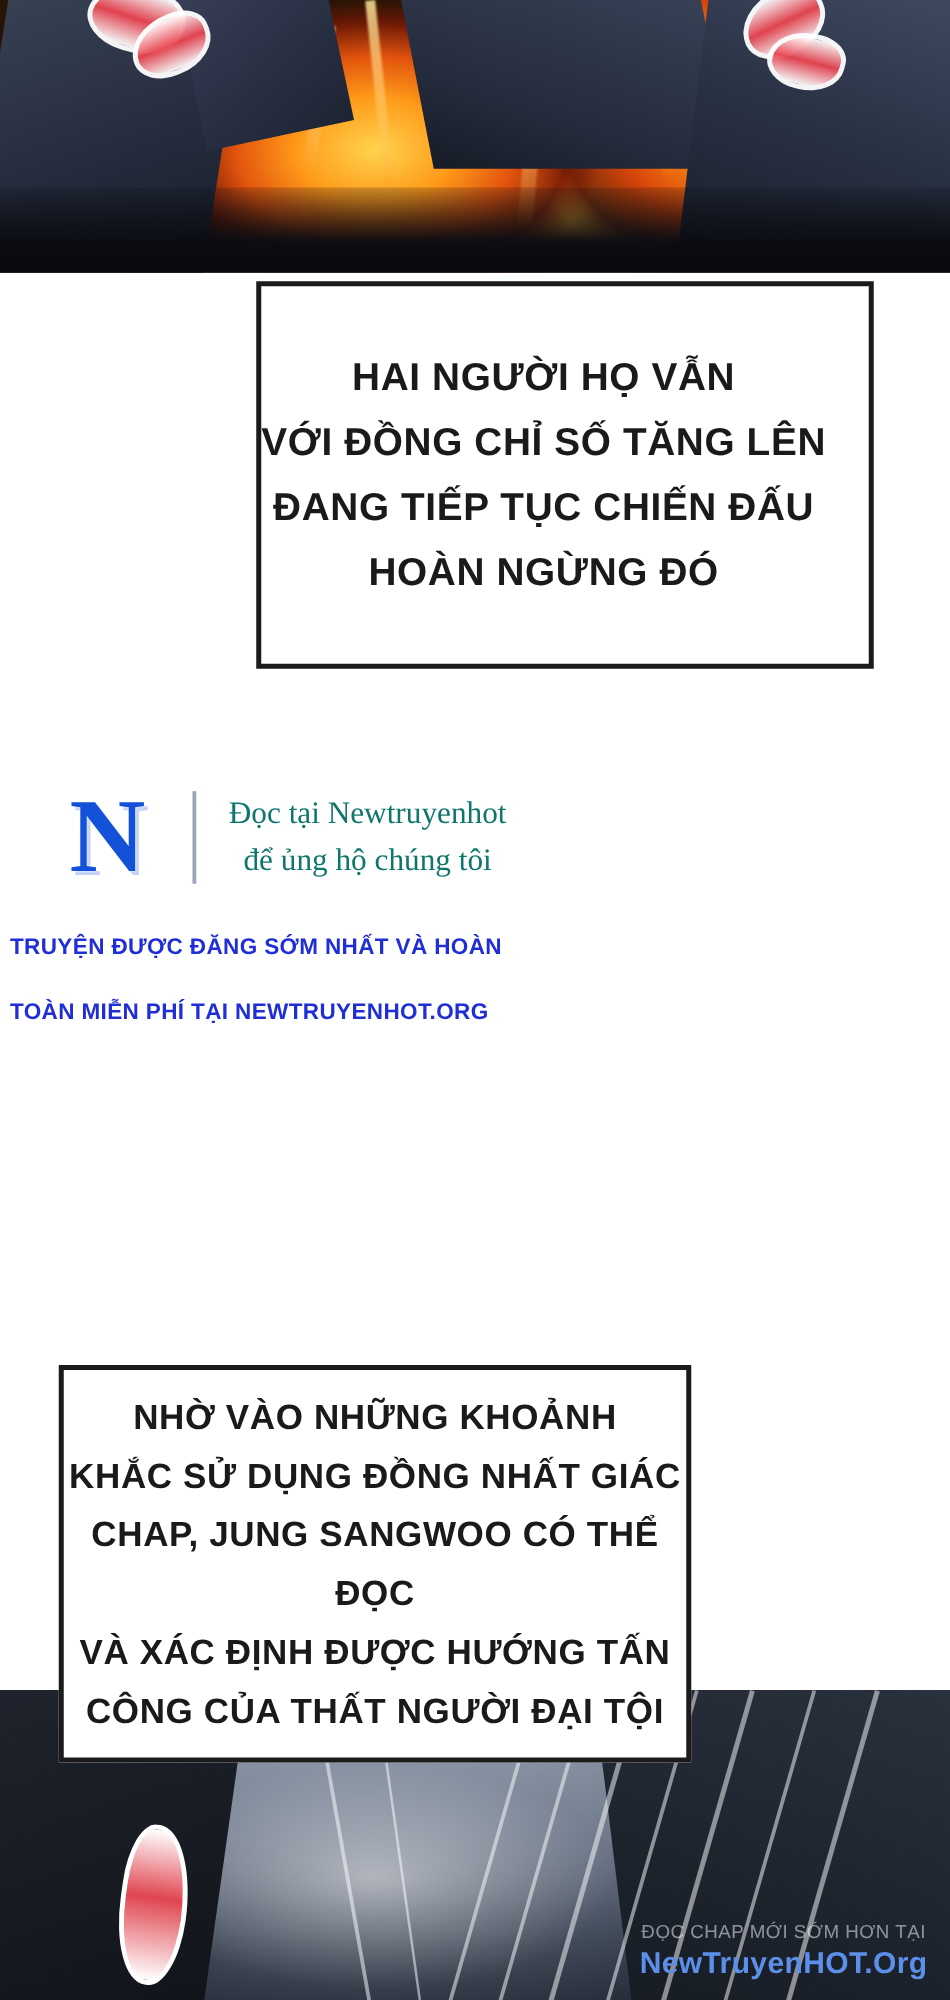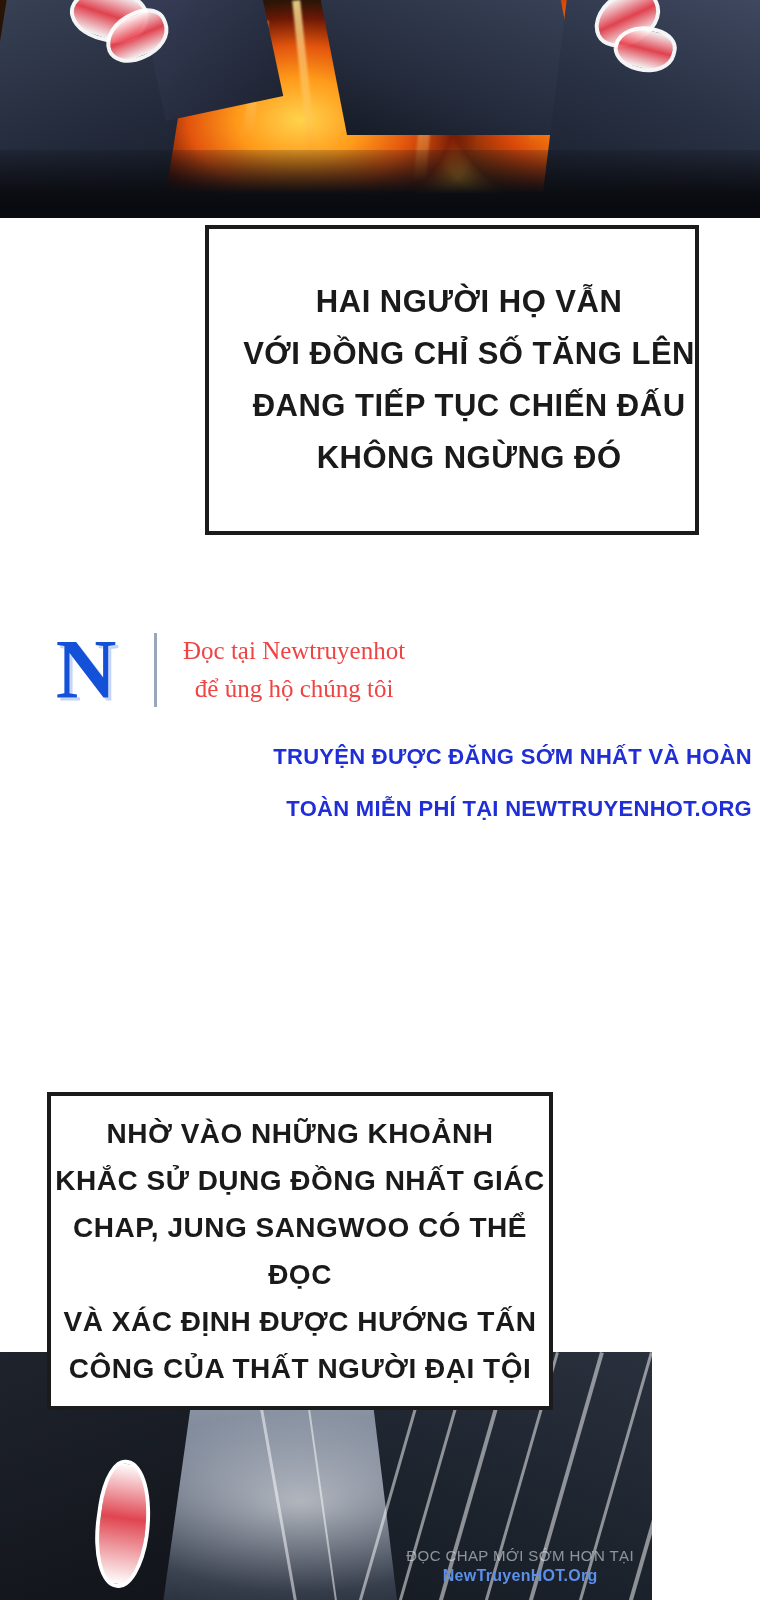--- a/index.html
+++ b/index.html
@@ -93,21 +93,21 @@
   }
 
   
   .caption-box {
     position: absolute;
     background: #ffffff;
     border: 4px solid #1b1b1b;
     box-sizing: border-box;
     display: flex;
     align-items: center;
-    justify-content: flex-end;
+    justify-content: flex-start;
   }
   .caption-box .lines {
     text-align: center;
     color: #1a1a1a;
     font-weight: 700;
     letter-spacing: .5px;
   }
   .caption-top {
     left: 205px;
     top: 225px;
@@ -165,45 +165,45 @@
       3px 3px 0 rgba(19,81,216,0.25);
   }
   .brand-divider {
     width: 3px;
     height: 74px;
     background: #9aa6bb;
     margin: 0 26px 0 22px;
   }
   .brand-text {
     font-family: "Liberation Serif", serif;
-    color: #ef4444;
+    color: #0f766e;
     font-size: 25px;
     line-height: 38px;
     text-align: center;
   }
   .promo-line {
     position: absolute;
     left: 8px;
     width: 744px;
     color: #1f2ed6;
     font-weight: 700;
-    font-size: 22px;
+    font-size: 18px;
     line-height: 34px;
     letter-spacing: .3px;
-    text-align: right;
+    text-align: left;
   }
   .promo-1 { top: 116px; }
   .promo-2 { top: 168px; }
 
   
   .panel-bottom {
     position: absolute;
     left: 0;
     top: 1352px;
-    width: 652px;
+    width: 760px;
     height: 248px;
     overflow: hidden;
     background: linear-gradient(180deg, #8d97a6 0%, #5e6a7d 45%, #2e3748 100%);
   }
   .bp-sky {
     position: absolute;
     inset: 0;
     background:
       radial-gradient(ellipse 320px 150px at 300px 150px, rgba(255,255,255,0.55) 0%, rgba(255,255,255,0.08) 60%, rgba(255,255,255,0) 100%),
       linear-gradient(180deg, #9aa4b2 0%, #6d788b 40%, #39425480 70%, #222a38 100%);
@@ -241,21 +241,21 @@
     text-align: center;
     line-height: 1.25;
   }
   .bp-wm-small {
     color: rgba(235,240,250,0.55);
     font-size: 15px;
     letter-spacing: .4px;
   }
   .bp-wm-big {
     color: #5b8fe8;
-    font-size: 16px;
+    font-size: 24px;
     font-weight: 700;
     letter-spacing: .3px;
   }
 </style>
 </head>
 <body>
 
 <div class="page">
 
   <div class="panel-top">
@@ -278,21 +278,21 @@
     <div class="ribbon r4"></div>
 
     <div class="panel-top-border"></div>
   </div>
 
   <div class="caption-box caption-top">
     <div class="lines">
       <div>HAI NGƯỜI HỌ VẪN</div>
       <div>VỚI ĐỒNG CHỈ SỐ TĂNG LÊN</div>
       <div>ĐANG TIẾP TỤC CHIẾN ĐẤU</div>
-      <div>KHÔNG NGỪNG ĐÓ</div>
+      <div>HOÀN NGỪNG ĐÓ</div>
     </div>
   </div>
 
   <div class="brand-block">
     <div class="brand-row">
       <div class="brand-logo">
         <span class="n">N</span>
       </div>
       <div class="brand-divider"></div>
       <div class="brand-text">

